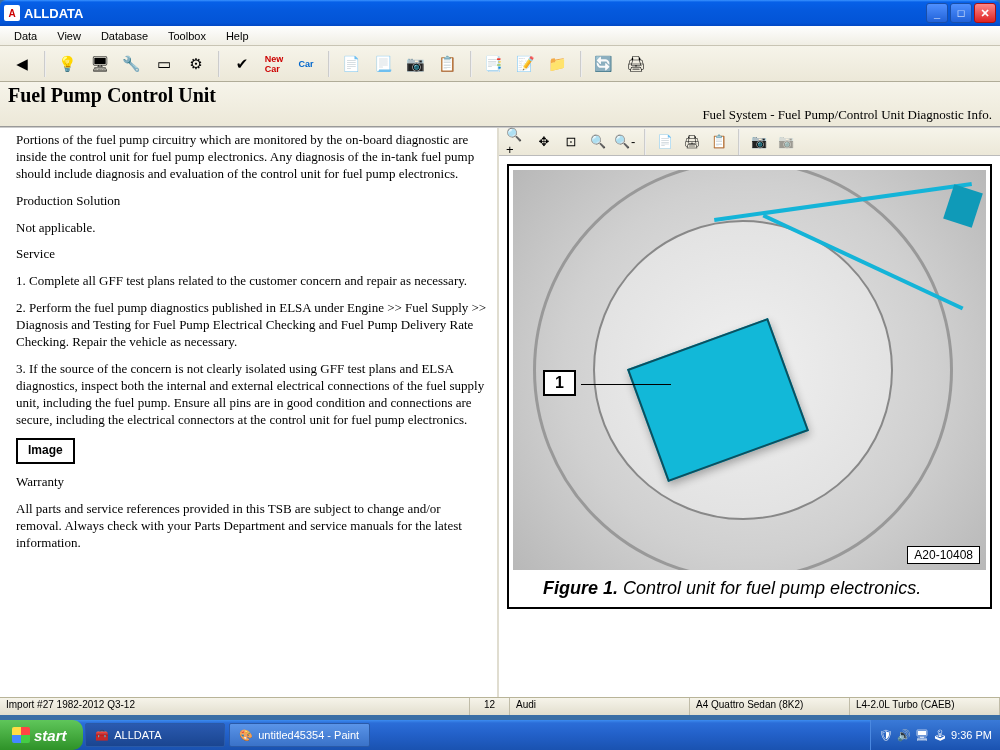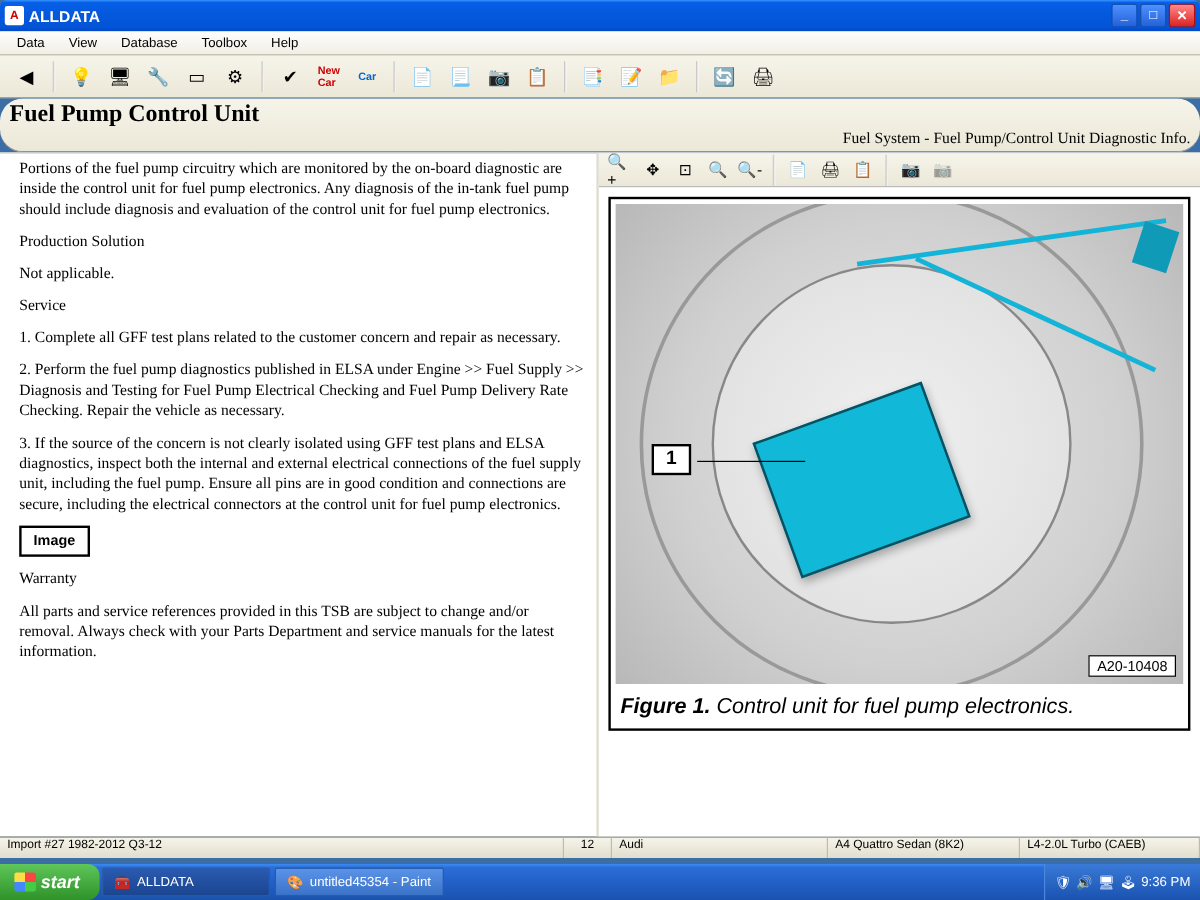--- a/index.html
+++ b/index.html
@@ -17,21 +17,21 @@
 
 .menubar { height:20px; background:linear-gradient(#fefefe,#f0eee4); border-bottom:1px solid #c8c4b4; display:flex; align-items:center; padding:0 4px; font-size:11px;}
 .menubar span { padding:2px 10px; cursor:pointer;}
 
 
 .toolbar { height:36px; background:linear-gradient(#f6f4ea,#ece8d8); border-bottom:1px solid #b0ac98; display:flex; align-items:center; padding:0 8px; gap:4px;}
 .tbtn { width:28px; height:28px; border:1px solid transparent; display:flex; align-items:center; justify-content:center; font-size:15px; cursor:pointer;}
 .tsep{ width:2px; height:26px; background:linear-gradient(to right,#bbb,#fff); margin:0 4px;}
 
 
-.heading { background:linear-gradient(#f6f4ea,#ece8d8); border-bottom:1px solid #999; padding:2px 8px 3px 8px;border-radius:19px;}
+.heading { background:linear-gradient(#f6f4ea,#ece8d8); border-bottom:1px solid #999; padding:2px 8px 3px 8px;}
 .heading h1{ font-family:"Times New Roman",serif; font-size:20px; font-weight:bold;}
 .heading .sub{ font-family:"Times New Roman",serif; font-size:13px;text-align:right;}
 
 
 .split { display:flex; height:570px; background:#fff; border-top:1px solid #ccc;}
 .leftpane { width:499px; border-right:2px solid #e0ddd0; position:relative; overflow:hidden; display:flex;}
 .leftcontent { flex:1; overflow-y:scroll; padding:4px 8px 4px 16px; font-family:"Times New Roman",serif; font-size:13px; line-height:1.3;}
 .leftcontent p{ margin-bottom:10px;}
 .imgbox{ display:inline-block; border:2px solid #000; padding:3px 10px; font-weight:bold; font-family:Arial,sans-serif; font-size:12px;}
 
@@ -46,21 +46,21 @@
 .circleinner{ position:absolute; width:300px; height:300px; border:2px solid #888; border-radius:50%; left:80px; top:50px; background:radial-gradient(#f0f0f0,#ddd);}
 .device{ position:absolute; left:130px; top:170px; width:150px; height:120px; background:#12b8d8; transform:rotate(-20deg); border:2px solid #0a5060; box-shadow:0 4px 8px rgba(0,0,0,.3);}
 .wire{ position:absolute; border-top:4px solid #14b4d8; }
 .wire1{ width:260px; left:200px; top:30px; transform:rotate(-8deg);}
 .wire2{ width:220px; left:240px; top:90px; transform:rotate(25deg);}
 .connector{ position:absolute; width:30px; height:36px; background:#0f9ab8; right:8px; top:18px; transform:rotate(18deg);}
 .label1{ position:absolute; left:30px; top:200px; background:#fff; border:2px solid #000; padding:2px 10px; font-size:16px; font-weight:bold; font-family:Arial;}
 .labelline{ position:absolute; left:68px; top:214px; width:90px; height:1px; background:#000;}
 .partno{ position:absolute; right:6px; bottom:6px; background:#fff; border:1px solid #000; padding:1px 6px; font-family:Arial; font-size:12px;}
 .caption{ font-family:Arial,sans-serif; font-size:18px; font-style:italic; padding:8px 4px 4px 4px;}
-.caption b{ font-style:italic; font-weight:bold;}
+.caption b{ font-style:italic; font-weight:bold;margin-left:26px;}
 
 
 .statusbar{ height:18px; background:linear-gradient(#f6f4ea,#e2dece); border-top:1px solid #b8b498; display:flex; font-size:10px;}
 .statusbar .cell{ padding:1px 6px; border-right:1px solid #c0bca8;}
 .statusbar .cell.flex{ flex:1;}
 
 
 .taskbar{ position:absolute; left:0; right:0; bottom:0; height:30px; background:linear-gradient(to bottom,#3c8cf0 0%,#2b6dd8 10%,#2260c8 50%,#1a52b0 100%); display:flex; align-items:stretch;}
 .startbtn{ background:linear-gradient(to bottom,#5fc65a,#2e9228); color:#fff; font-weight:bold; font-style:italic; padding:0 16px 0 12px; display:flex; align-items:center; border-radius:0 10px 10px 0; font-size:15px; gap:4px;}
 .startbtn .flag{ width:18px; height:16px; background:conic-gradient(#f44 0 25%,#4c4 0 50%,#48f 0 75%,#fd4 0 100%); border-radius:2px;}

